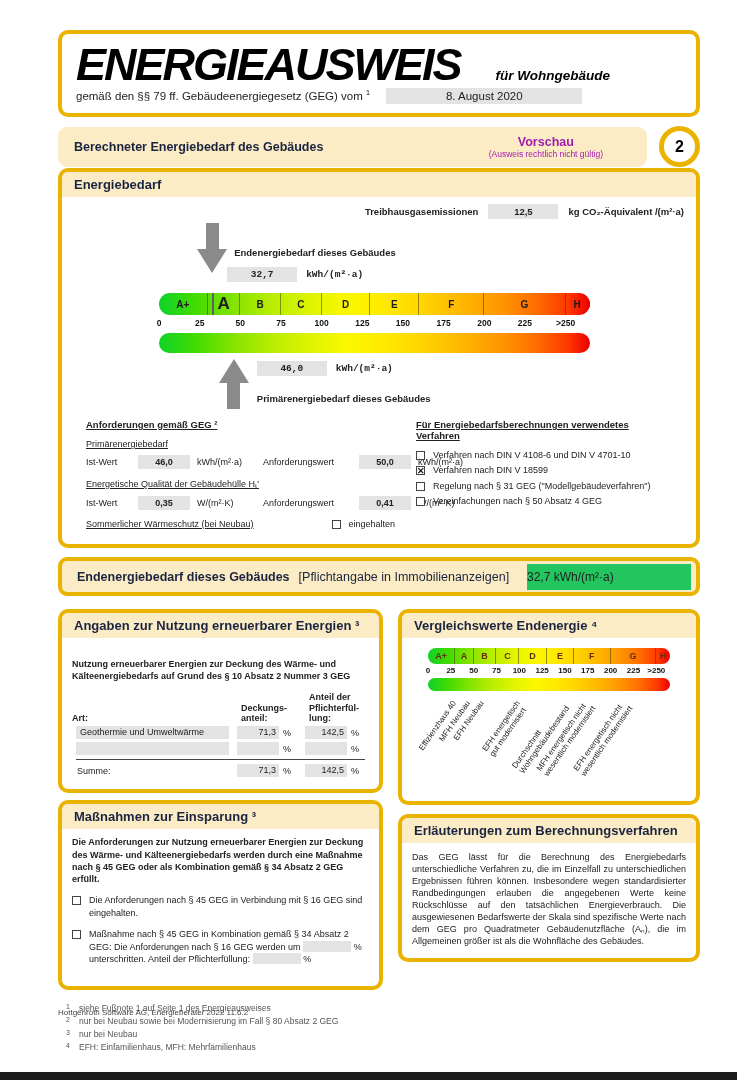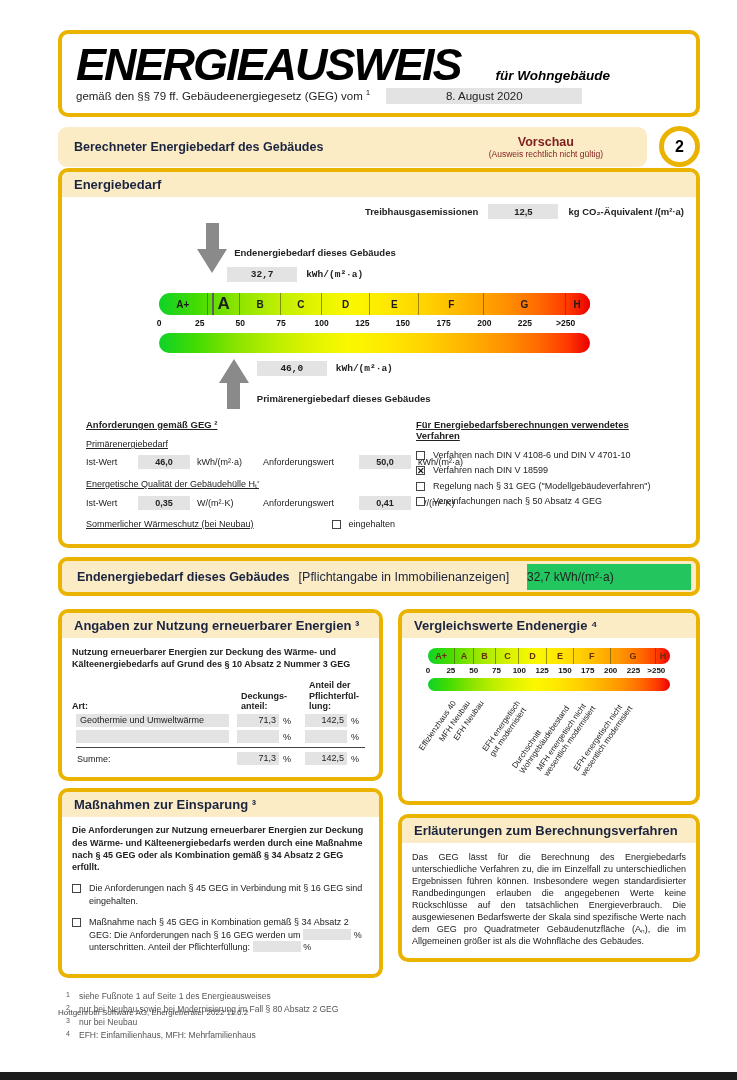--- a/index.html
+++ b/index.html
@@ -16,21 +16,21 @@
   .main-title { font-size:45px; font-weight:bold; letter-spacing:-2px; line-height:1.0; color:#000; }
   .for-resi { font-size:13.5px; font-weight:bold; color:#000; }
   .law-row { display:flex; align-items:center; font-size:11.5px; color:#222; margin-top:1px; }
   .law-sup { font-size:8px; position:relative; top:-4px; margin-left:3px; }
   .date-box { background:#e3e3e3; padding:2px 0; width:196px; text-align:center; margin-left:16px; font-size:11.5px; }
 
   
   .banner-row { display:flex; gap:12px; align-items:center; margin-bottom:1px; }
   .banner { flex:1; background:#fcecc5; border-radius:9px; padding:5px 16px; display:flex; align-items:center; height:40px; }
   .banner-title { font-size:12.5px; font-weight:bold; color:#1a2440; flex:1; }
-  .preview { text-align:center; margin-right:28px; color:#7f1d1d; }
+  .preview { text-align:center; margin-right:28px; color:#a21caf; }
   .preview .p1 { font-size:12.5px; font-weight:bold; }
   .preview .p2 { font-size:8.5px; }
   .page-circle { width:41px; height:41px; border:5px solid #e9b300; border-radius:50%; background:#fff;
     display:flex; align-items:center; justify-content:center; font-size:16px; font-weight:bold; color:#000; flex:none; }
 
   
   .panel { border:4px solid #e9b300; border-radius:10px; overflow:hidden; background:#fff; }
   .panel-strip { background:#fcecc5; padding:5px 12px; font-size:13px; font-weight:bold; color:#1a2440; }
 
   
@@ -94,21 +94,21 @@
     margin:9px 0 13px; padding:3px 5px 3px 15px; height:39px; }
   .ee-title { font-size:12.5px; font-weight:bold; color:#1a2440; }
   .ee-note { font-size:12.5px; color:#1a2440; margin-left:9px; }
   .ee-value { margin-left:auto; background:#22c55e; font-size:12px; color:#222; padding:6px 0; width:164px; }
 
   
   .columns { display:flex; gap:15px; align-items:flex-start; }
   .col-left { width:325px; flex:none; display:flex; flex-direction:column; gap:7px; }
   .col-right { flex:1; display:flex; flex-direction:column; gap:9px; }
 
-  .ren-body { padding:9px 10px 9px; font-size:9px; color:#222; }
+  .ren-body { padding:21px 10px 9px; font-size:9px; color:#222; }
   .ren-intro { font-weight:bold; line-height:1.3; margin-bottom:10px; }
   .ren-hrow { display:flex; align-items:flex-end; font-weight:bold; margin-bottom:3px; gap:8px; }
   .rc-art { flex:1; }
   .rc-num { width:60px; flex:none; white-space:pre-line; line-height:1.15; }
   .ren-row { display:flex; align-items:center; margin:3px 4px; gap:8px; }
   .ren-art-box { flex:1; background:#e3e3e3; height:13px; line-height:13px; padding-left:4px; font-size:9px; }
   .ren-art-plain { flex:1; padding-left:1px; }
   .ren-num-cell { width:60px; flex:none; display:flex; align-items:center; gap:4px; }
   .ren-num-box { background:#e3e3e3; width:42px; height:13px; line-height:13px; text-align:right; padding-right:3px; }
   .sum-sep { border-top:1px solid #444; margin-top:4px; padding-top:4px; }

